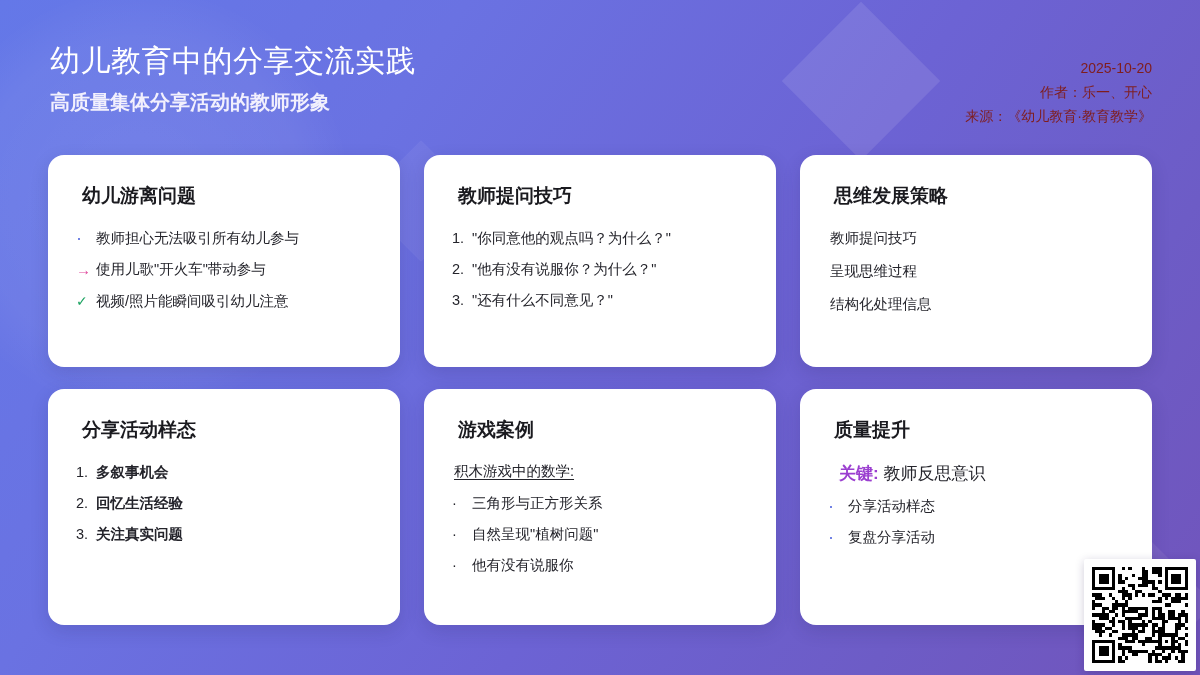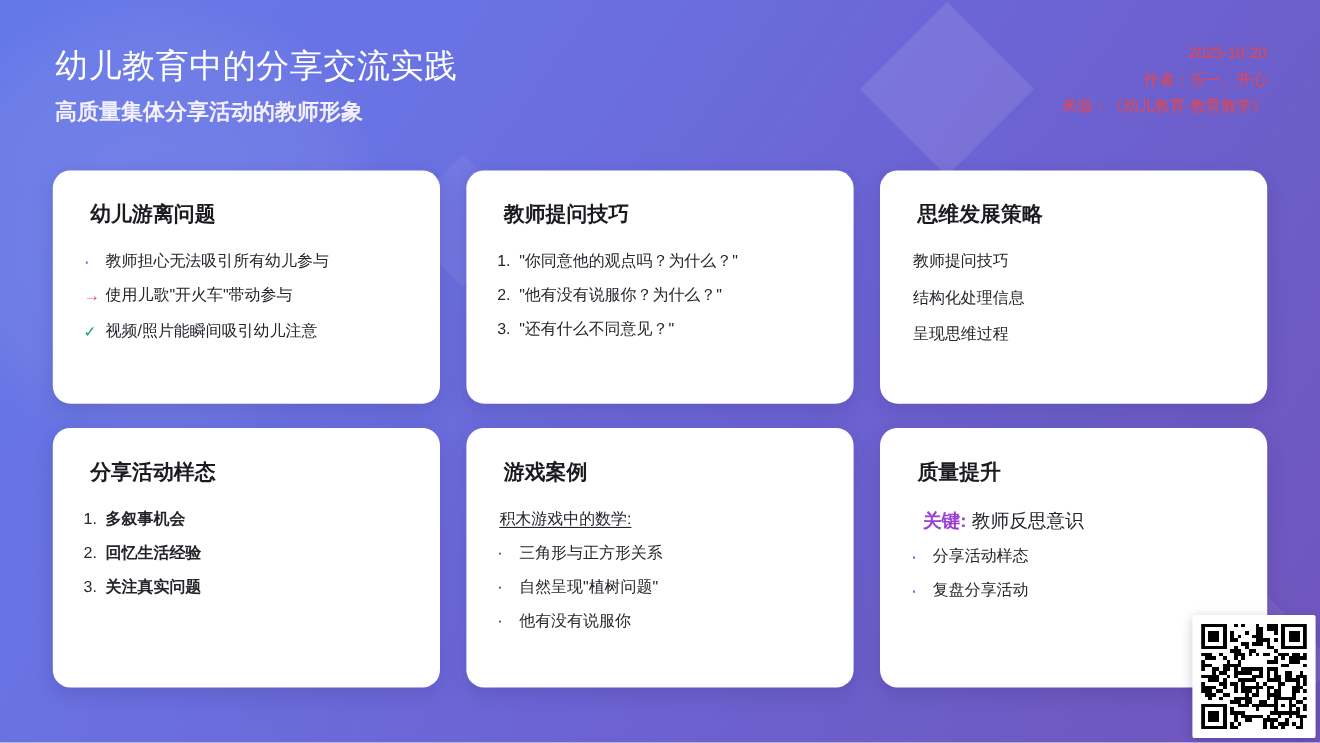--- a/index.html
+++ b/index.html
@@ -39,22 +39,22 @@
   .header-left { position:absolute; left:50px; top:44px; }
   .deck-title {
     font-size:30px; font-weight:400; color:#ffffff; letter-spacing:0.5px;
     line-height:1.15; white-space:nowrap;
   }
   .deck-subtitle {
     font-size:20px; font-weight:600; color:#f2f0fd; margin-top:11px;
     line-height:1.2; white-space:nowrap;
   }
   .header-right {
-    position:absolute; right:48px; top:36px; text-align:right;
-    color:#ef4444; font-size:14px; line-height:1.72; white-space:nowrap;
+    position:absolute; right:48px; top:56px; text-align:right;
+    color:#7f1d1d; font-size:14px; line-height:1.72; white-space:nowrap;
   }
   .meta-line { display:block; }
 
   
   .grid {
     position:absolute; left:48px; top:155px;
     width:900px;
     display:grid;
     grid-template-columns: repeat(3, 352px);
     grid-template-rows: 212px 236px;
@@ -168,22 +168,22 @@
         <div class="line">
           <span class="marker num">3.</span>
           <span class="line-text">"还有什么不同意见？"</span>
         </div>
       </div>
     </div>
     <div class="card">
       <div class="card-title">思维发展策略</div>
       <div class="card-body">
         <div class="plain-line">教师提问技巧</div>
+        <div class="plain-line">呈现思维过程</div>
         <div class="plain-line">结构化处理信息</div>
-        <div class="plain-line">呈现思维过程</div>
       </div>
     </div>
     <div class="card">
       <div class="card-title">分享活动样态</div>
       <div class="card-body">
         <div class="line">
           <span class="marker num">1.</span>
           <span class="line-text strong-num">多叙事机会</span>
         </div>
         <div class="line">

